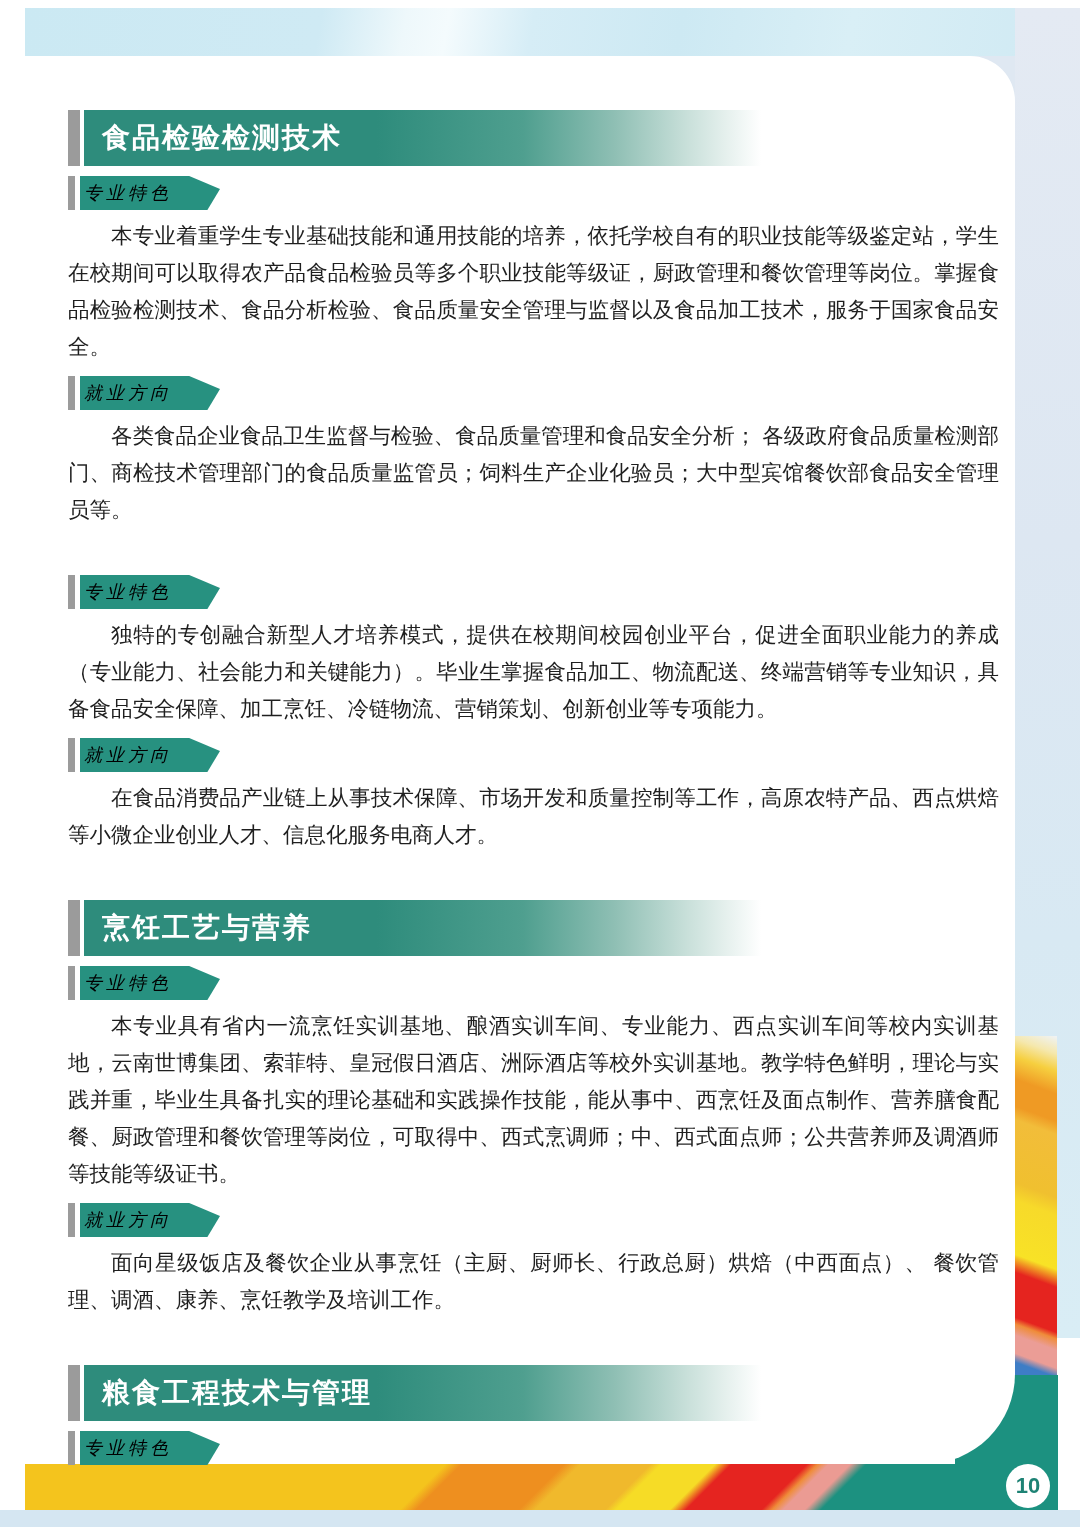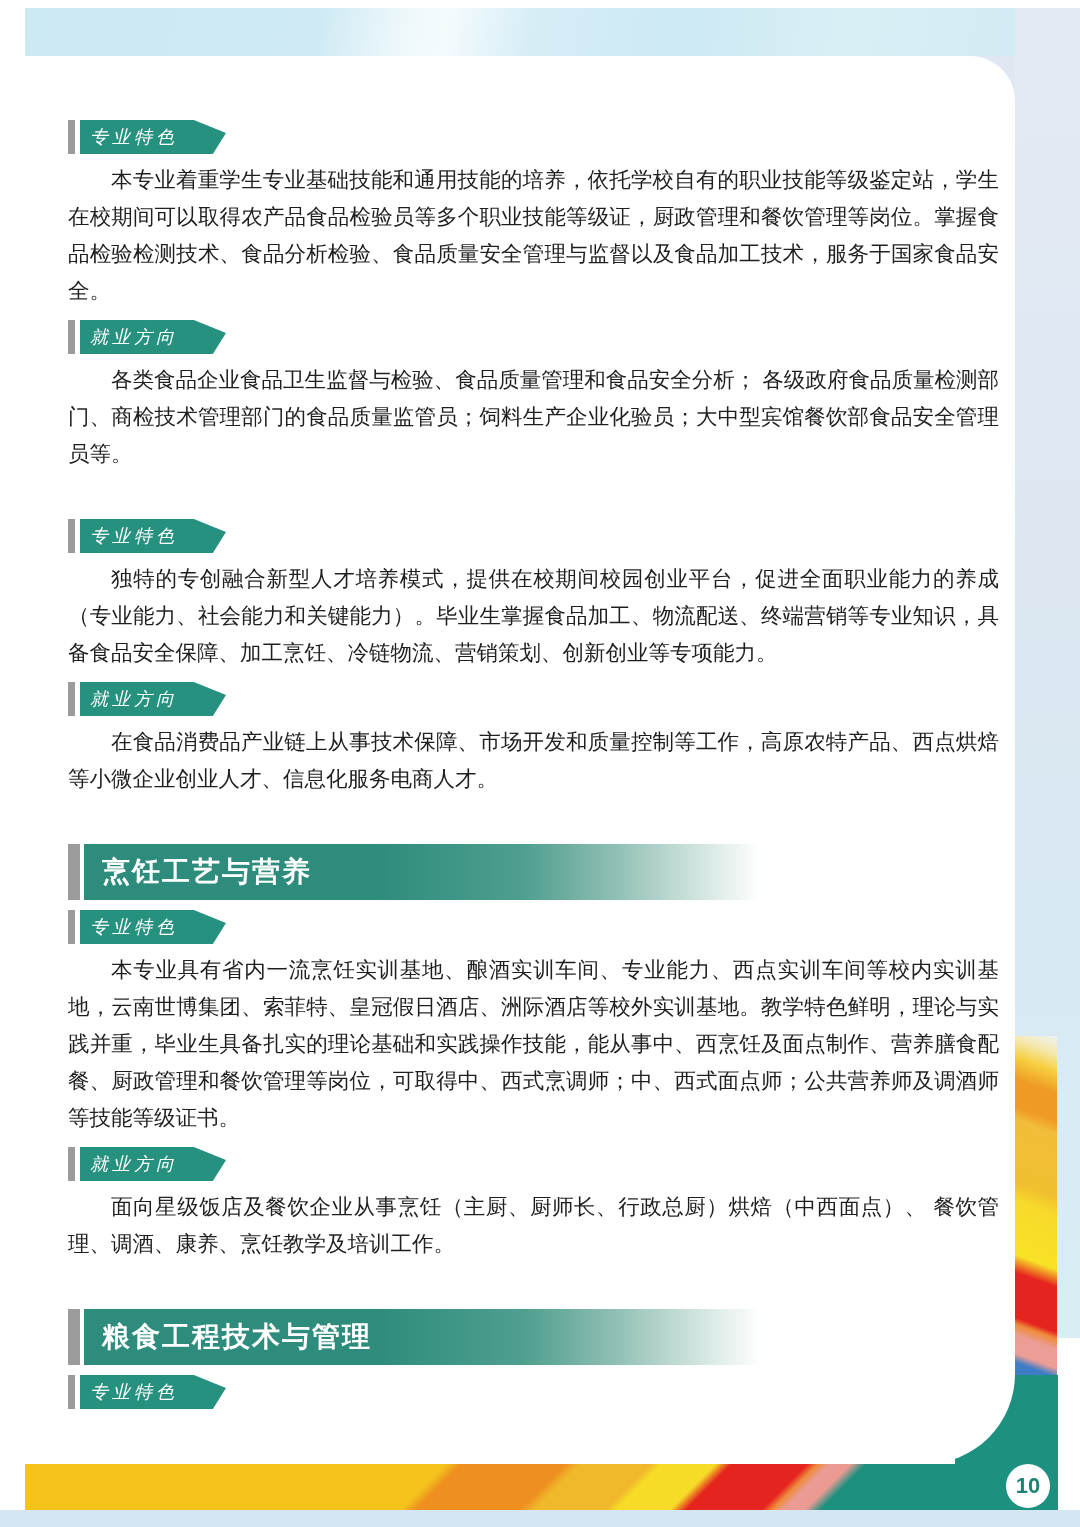--- a/index.html
+++ b/index.html
@@ -27,23 +27,23 @@
   
   .section{margin-bottom:46px;}
   .sec-header{display:flex;align-items:stretch;height:56px;}
   .sec-header .accent{width:12px;background:#9b9b9b;margin-right:4px;}
   .sec-header .bar{flex:1;display:flex;align-items:center;
     background:linear-gradient(90deg,#2e8c7c 0%,#2e8c7c 32%,#4f9f8f 48%,#8fbfb4 58%,#c9e0da 66%,#ffffff 74%,#ffffff 100%);}
   .sec-title{color:#ffffff;font-size:28px;font-weight:bold;letter-spacing:2px;padding-left:18px;}
 
   .tag-row{display:flex;align-items:stretch;height:34px;margin:10px 0 8px 0;}
   .tag-row .accent{width:7px;background:#9b9b9b;margin-right:5px;}
-  .tag{width:136px;background:#279180;color:#ffffff;font-size:18px;font-style:italic;
+  .tag{width:136px;background:#279180;color:#000000;font-size:18px;font-style:italic;
     font-family:"Liberation Serif","DejaVu Serif",serif;letter-spacing:4px;
-    display:flex;align-items:center;padding-left:10px;
+    display:flex;align-items:center;padding-left:4px;
     clip-path:polygon(0 0,78% 0,100% 38%,91% 100%,0 100%);}
 
   .para{font-size:21.5px;line-height:37px;color:#1f1f1f;text-indent:2em;text-align:justify;
     margin:6px 0 10px 0;}
 
   
   .page-num{position:absolute;right:30px;bottom:19px;width:44px;height:44px;border-radius:50%;
     background:#ffffff;color:#1d8274;font-size:22px;font-weight:bold;
     display:flex;align-items:center;justify-content:center;}
 </style>
@@ -57,20 +57,26 @@
   <div class="corner-patch-tr"></div>
   <div class="strip-right"></div>
   <div class="teal-corner"></div>
   <div class="band-bottom"></div>
   <div class="strip-bottom-page"></div>
 
   <div class="card">
     <div class="content">
 
       <div class="section">
+        <div class="sec-header">
+          <div class="accent"></div>
+          <div class="bar">
+            <span class="sec-title">食品检验检测技术</span>
+          </div>
+        </div>
         <div class="tag-row">
           <div class="accent"></div>
           <div class="tag">专业特色</div>
         </div>
         <p class="para">本专业着重学生专业基础技能和通用技能的培养，依托学校自有的职业技能等级鉴定站，学生在校期间可以取得农产品食品检验员等多个职业技能等级证，厨政管理和餐饮管理等岗位。掌握食品检验检测技术、食品分析检验、食品质量安全管理与监督以及食品加工技术，服务于国家食品安全。</p>
         <div class="tag-row">
           <div class="accent"></div>
           <div class="tag">就业方向</div>
         </div>
         <p class="para">各类食品企业食品卫生监督与检验、食品质量管理和食品安全分析； 各级政府食品质量检测部门、商检技术管理部门的食品质量监管员；饲料生产企业化验员；大中型宾馆餐饮部食品安全管理员等。</p>

